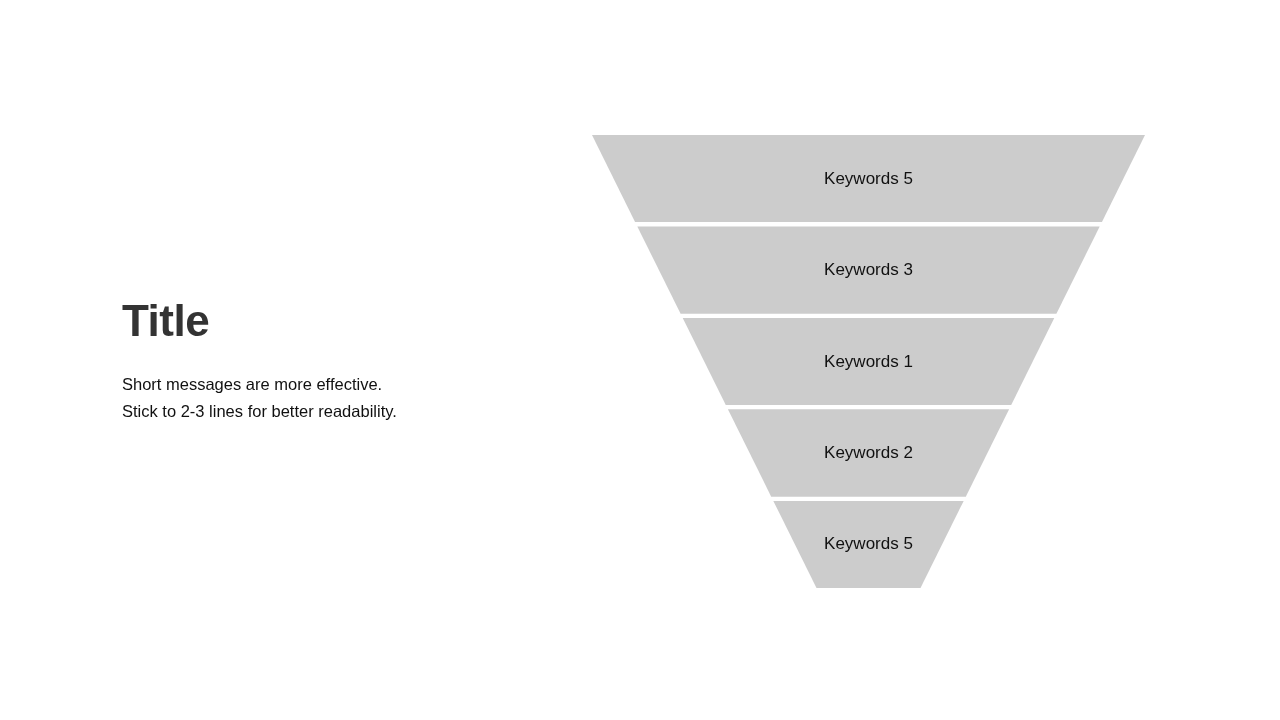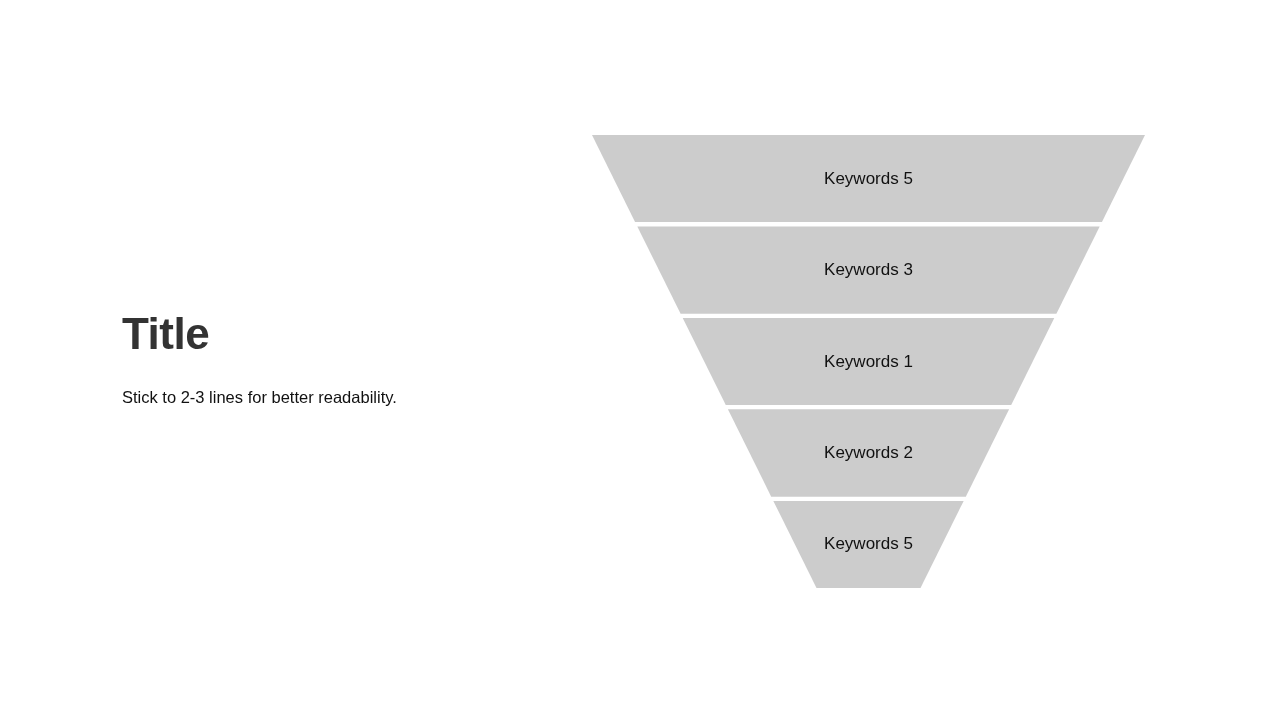--- a/index.html
+++ b/index.html
@@ -62,20 +62,21 @@
   }
 </style>
 </head>
 <body>
 
 <div class="slide" style="--bg: #ffffff; --title-color: #333333; --body-color: #111111; --segment-fill: #cccccc; --segment-text: #111111;">
 
   <div class="text-block">
     <h1 class="slide-title">Title</h1>
     <div class="slide-body">
+      <p>Short messages are more effective.</p>
       <p>Stick to 2-3 lines for better readability.</p>
     </div>
   </div>
 
   <div class="funnel">
       <div class="funnel-segment" style="clip-path: polygon(0px 0px, 553px 0px, 509.7px 100%, 43.3px 100%);">
         <span class="funnel-label">Keywords 5</span>
       </div>
       <div class="funnel-segment" style="clip-path: polygon(45.3px 0px, 507.7px 0px, 464.4px 100%, 88.6px 100%);">
         <span class="funnel-label">Keywords 3</span>

